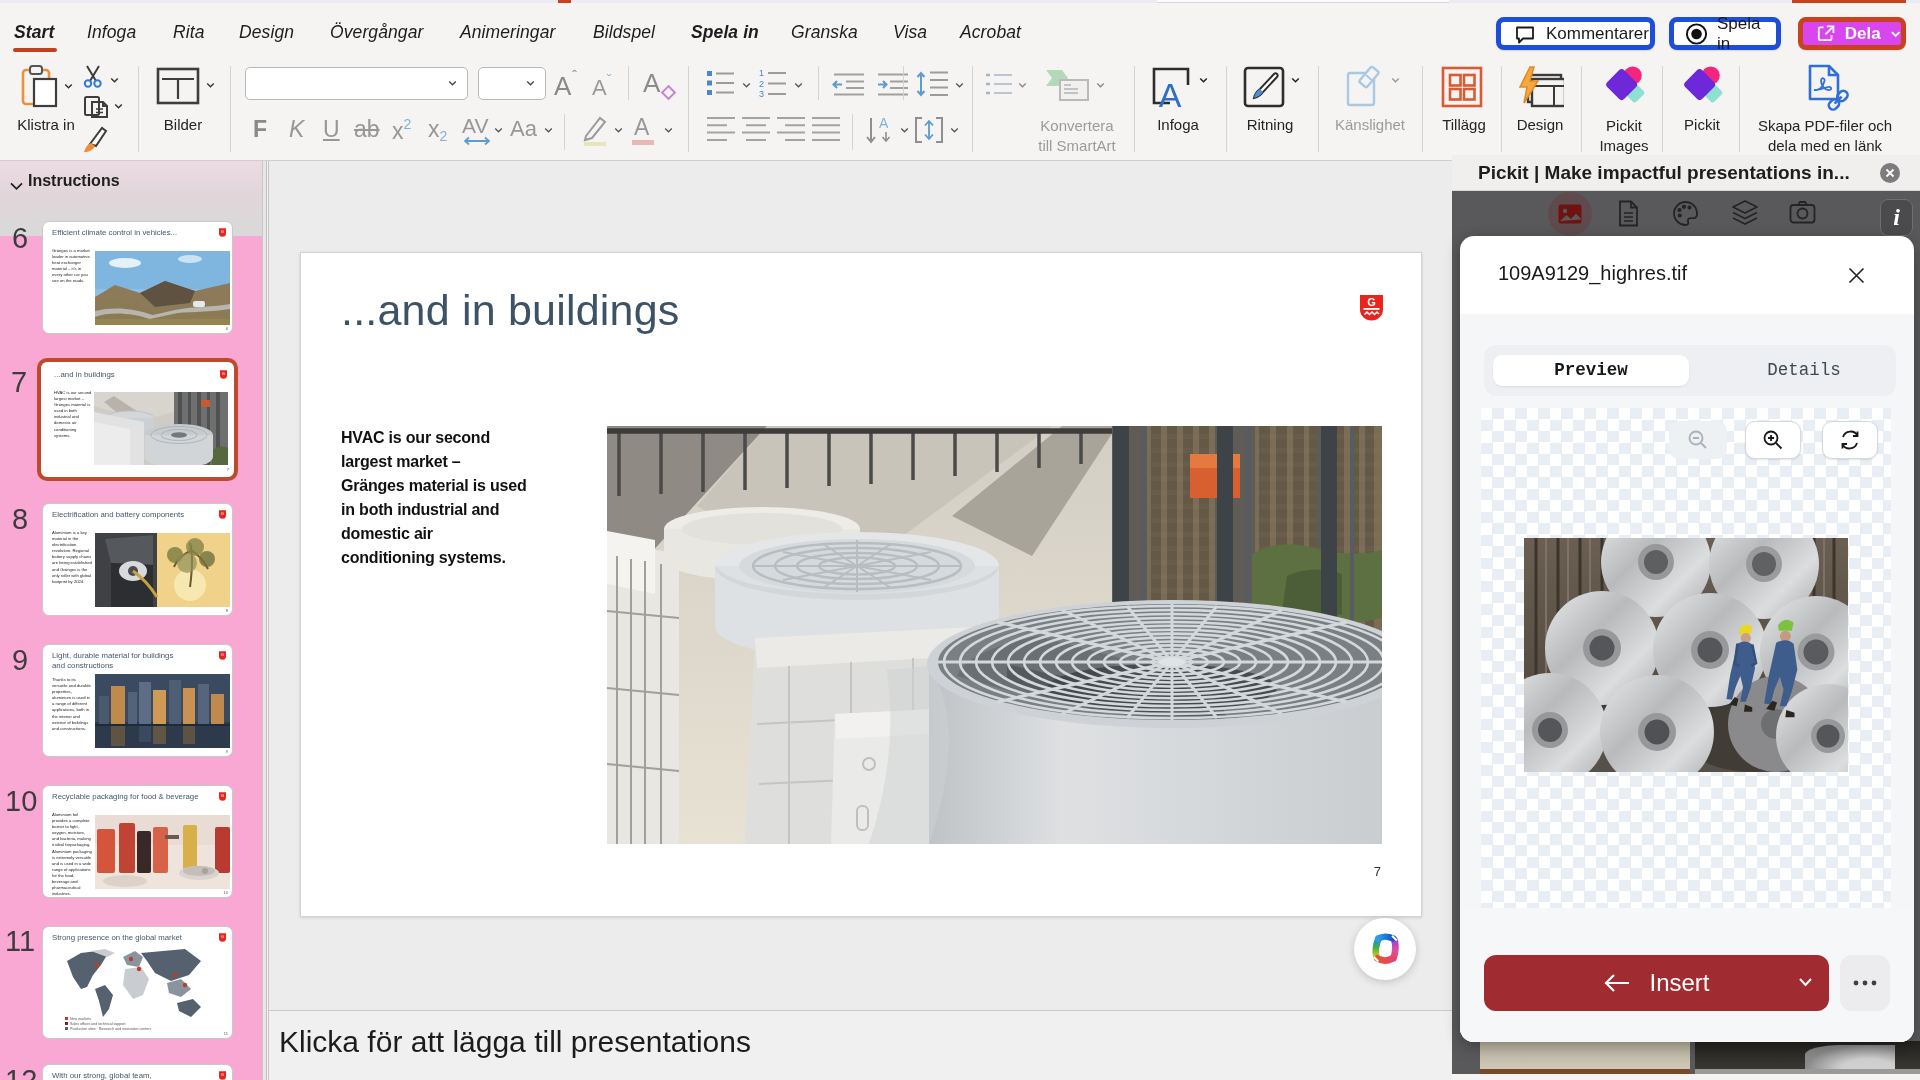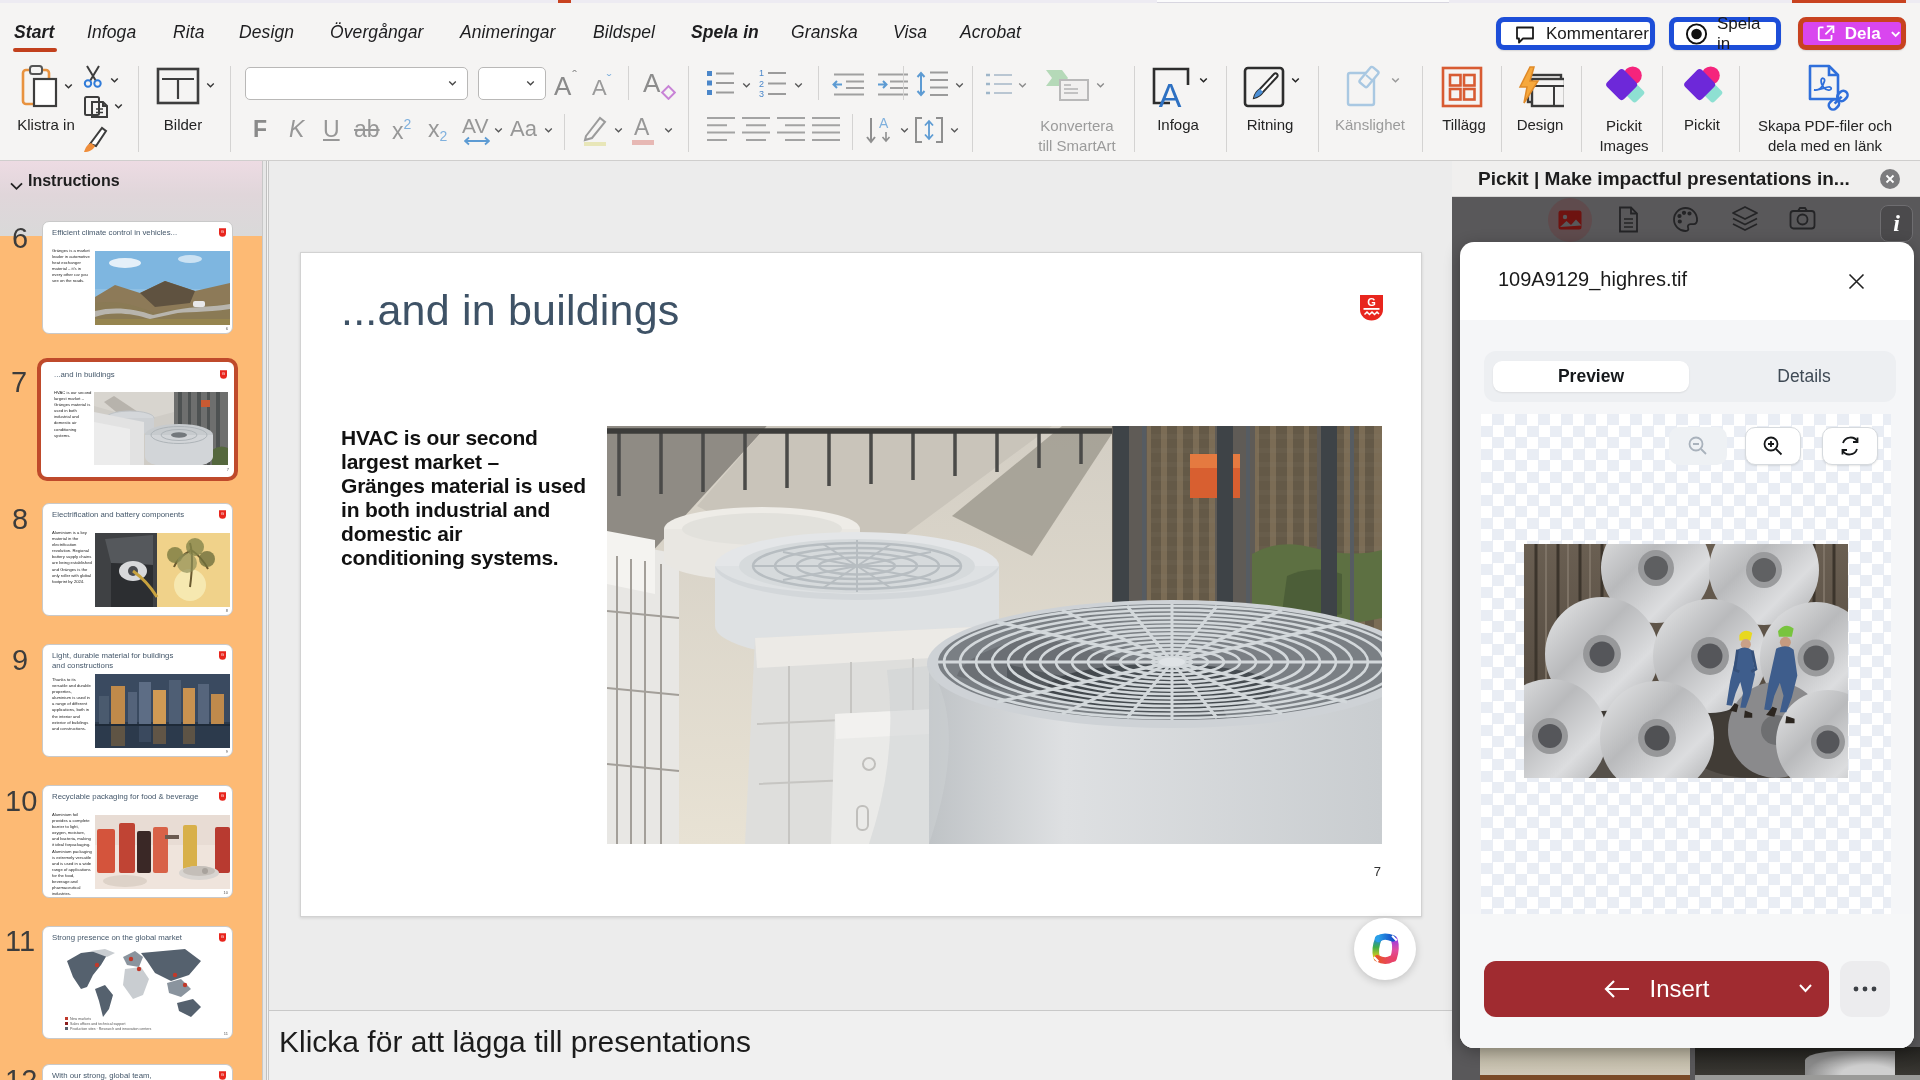--- a/index.html
+++ b/index.html
@@ -13,50 +13,50 @@
 .tab.b { font-weight:bold; }
 #underline { position:absolute; left:13px; top:48px; width:44px; height:3.5px; border-radius:2px; background:#c2401d; }
 .topbtn { position:absolute; top:17px; height:33px; background:#fff; border:5px solid #1d4ed8; border-radius:8px; box-shadow:0 1px 1.5px rgba(0,0,0,.12); display:flex; align-items:center; font-size:17px; color:#1b1b1b; }
 
 #ribbon { position:absolute; left:0; top:56px; width:1920px; height:105px; background:#f5f4f3; border-bottom:1px solid #cfcecd; }
 .sep { position:absolute; top:10px; width:1px; height:86px; background:#d4d3d2; }
 .rlabel { position:absolute; font-size:15px; color:#242424; text-align:center; white-space:nowrap; }
 .rlabel.gray { color:#9b9b9b; }
 .chev { position:absolute; width:9px; height:9px; }
 
-#sidebar { position:absolute; left:0; top:161px; width:262px; height:919px; background:#fdba74; }
+#sidebar { position:absolute; left:0; top:161px; width:262px; height:919px; background:#f9a8d4; }
 #sidegrad { position:absolute; left:0; top:0; width:262px; height:75px; background:linear-gradient(180deg,#eddbe3 0%, #e0d6da 45%, #d9d9d9 100%); }
 #sidelane { position:absolute; left:262px; top:161px; width:5px; height:919px; background:#e7e7e7; border-left:1px solid #c8c8c8; border-right:1px solid #c0c0c0; }
 .thumbnum { position:absolute; font-size:29px; color:#3c3c3c; }
 .thumb { position:absolute; left:42px; width:191px; height:113px; background:#fff; border:1px solid #c9c9c9; border-radius:7px; overflow:hidden; }
 .thumb .ttl { position:absolute; left:9px; top:6px; font-size:7.8px; color:#44576a; letter-spacing:0; }
 .thumb .glogo { position:absolute; right:6px; top:6px; }
 .thumb .body { position:absolute; left:9px; font-size:4.2px; color:#222; line-height:1.45; }
 .thumb .pnum { position:absolute; right:4px; bottom:2px; font-size:4px; color:#555; }
 #selframe { position:absolute; left:37px; top:197px; width:201px; height:123px; border:4.5px solid #bf4a2b; border-radius:10px; background:#fff; }
 
 #canvas { position:absolute; left:268px; top:161px; width:1184px; height:849px; background:#ececec; border-left:1px solid #c5c5c5; }
 #slide { position:absolute; left:31px; top:91px; width:1122px; height:665px; background:#fff; border:1px solid #d2d2d2; box-shadow:0 1px 3px rgba(0,0,0,.12); }
 #slidetitle { position:absolute; left:40px; top:36px; line-height:1; font-size:43px; color:#3e5266; letter-spacing:.2px; }
-#slidebody { position:absolute; left:40px; top:173px; width:260px; font-size:21px; line-height:24px; color:#111; font-weight:bold; letter-spacing:-.2px; }
+#slidebody { position:absolute; left:40px; top:173px; width:260px; font-size:16px; line-height:24px; color:#111; font-weight:bold; letter-spacing:-.2px; }
 #pagenum { position:absolute; right:40px; bottom:37px; font-size:13px; color:#333; }
 #copilot { position:absolute; left:1085px; top:757px; width:62px; height:62px; border-radius:50%; background:#fff; box-shadow:0 2px 8px rgba(0,0,0,.18); }
 
 #notes { position:absolute; left:268px; top:1010px; width:1184px; height:70px; background:#f0f0f0; border-top:1px solid #c9c9c9; border-left:1px solid #c5c5c5; }
 #notes div { position:absolute; left:10px; top:14px; font-size:30px; color:#1c1c1c; }
 
-#panel { position:absolute; left:1452px; top:161px; width:468px; height:919px; background:#59585a; }
+#panel { position:absolute; left:1452px; top:155px; width:468px; height:919px; background:#59585a; }
 #phead { position:absolute; left:0; top:0; width:468px; height:36px; background:#f0efee; border-bottom:1px solid #d8d7d6; }
 #phead .t { position:absolute; left:26px; top:7px; font-size:19px; font-weight:bold; color:#1d1d1d; }
 #ptools { position:absolute; left:0; top:36px; width:468px; height:46px; }
 #modal { position:absolute; left:8px; top:81px; width:454px; height:806px; background:#fff; border-radius:14px; overflow:hidden; box-shadow:0 4px 16px rgba(0,0,0,.3); }
 #mname { position:absolute; left:38px; top:26px; font-size:20px; color:#1a1a1a; }
 #mdivider { position:absolute; left:0; top:78px; width:454px; height:1px; background:#e3e4e6; }
 #mbody { position:absolute; left:0; top:78px; width:454px; height:728px; background:#f5f6f8; }
-#tabwrap { position:absolute; left:24px; top:109px; width:412px; height:51px; background:#edeff2; border-radius:12px; }
+#tabwrap { position:absolute; left:24px; top:109px; width:412px; height:51px; background:#edeff2; border-radius:12px;font-family:Liberation Mono, monospace; }
 #pvtab { position:absolute; left:9px; top:10px; width:196px; height:31px; background:#fff; border-radius:9px; box-shadow:0 1px 2px rgba(0,0,0,.08); text-align:center; line-height:31px; font-size:17.5px; font-weight:bold; color:#16191c; }
 #dttab { position:absolute; left:230px; top:10px; width:180px; height:31px; text-align:center; line-height:31px; font-size:17.5px; color:#3f4a55; }
 #checker { position:absolute; left:21px; top:172px; width:410px; height:500px;
   background:repeating-conic-gradient(#e9edf4 0% 25%, #ffffff 0% 50%) 0 0/23px 23px; }
 .zbtn { position:absolute; width:56px; height:38px; border-radius:10px; display:flex; align-items:center; justify-content:center; }
 #mfooter { position:absolute; left:0; top:672px; width:454px; height:134px; background:#f6f7f8; }
 #insertbtn { position:absolute; left:24px; top:719px; width:345px; height:56px; background:#a02b30; border-radius:12px; color:#fff; display:flex; align-items:center; justify-content:center; font-size:24px; }
 #dotsbtn { position:absolute; left:380px; top:719px; width:50px; height:56px; background:#ececee; border-radius:12px; color:#43464a; display:flex; align-items:center; justify-content:center; }
 </style>
 </head>

